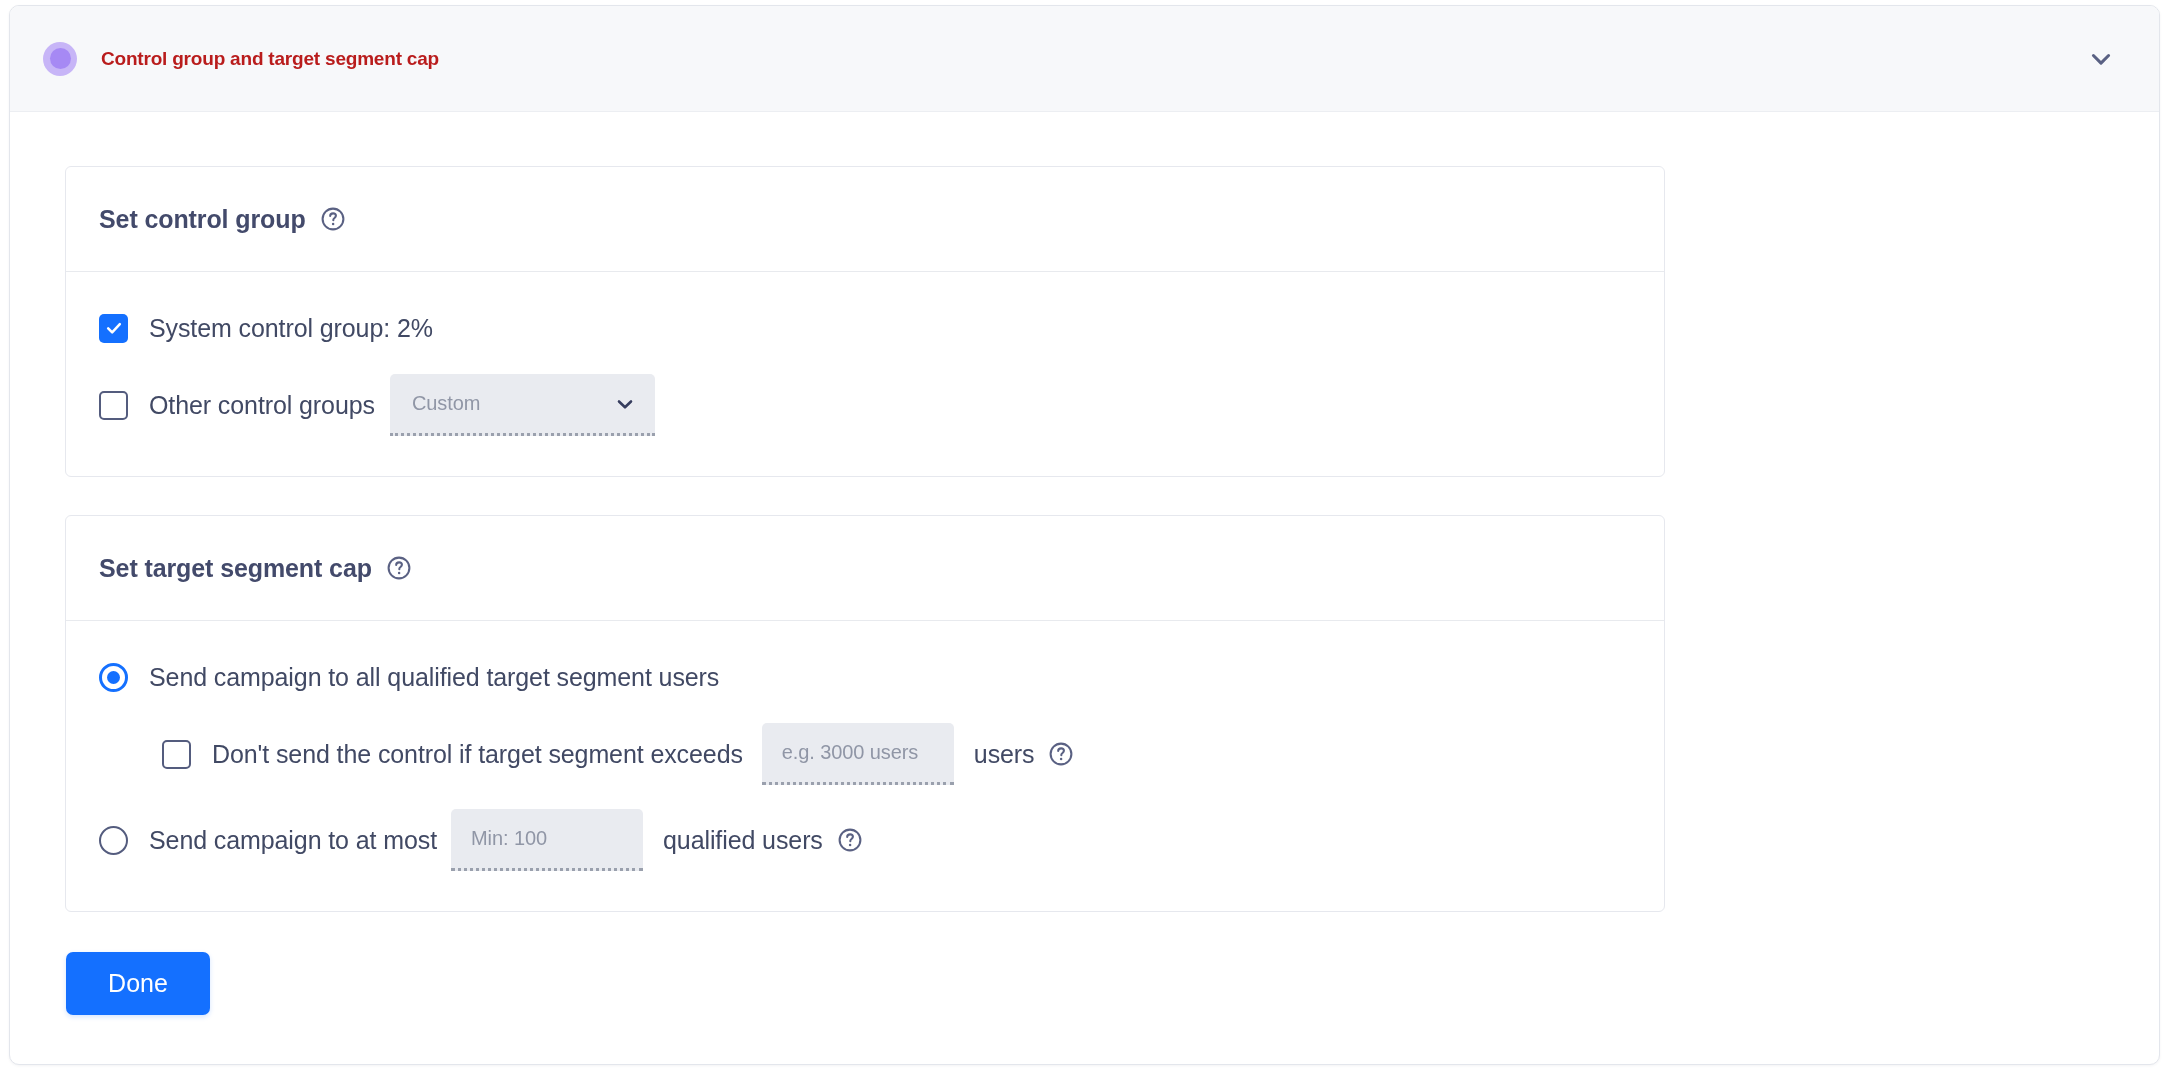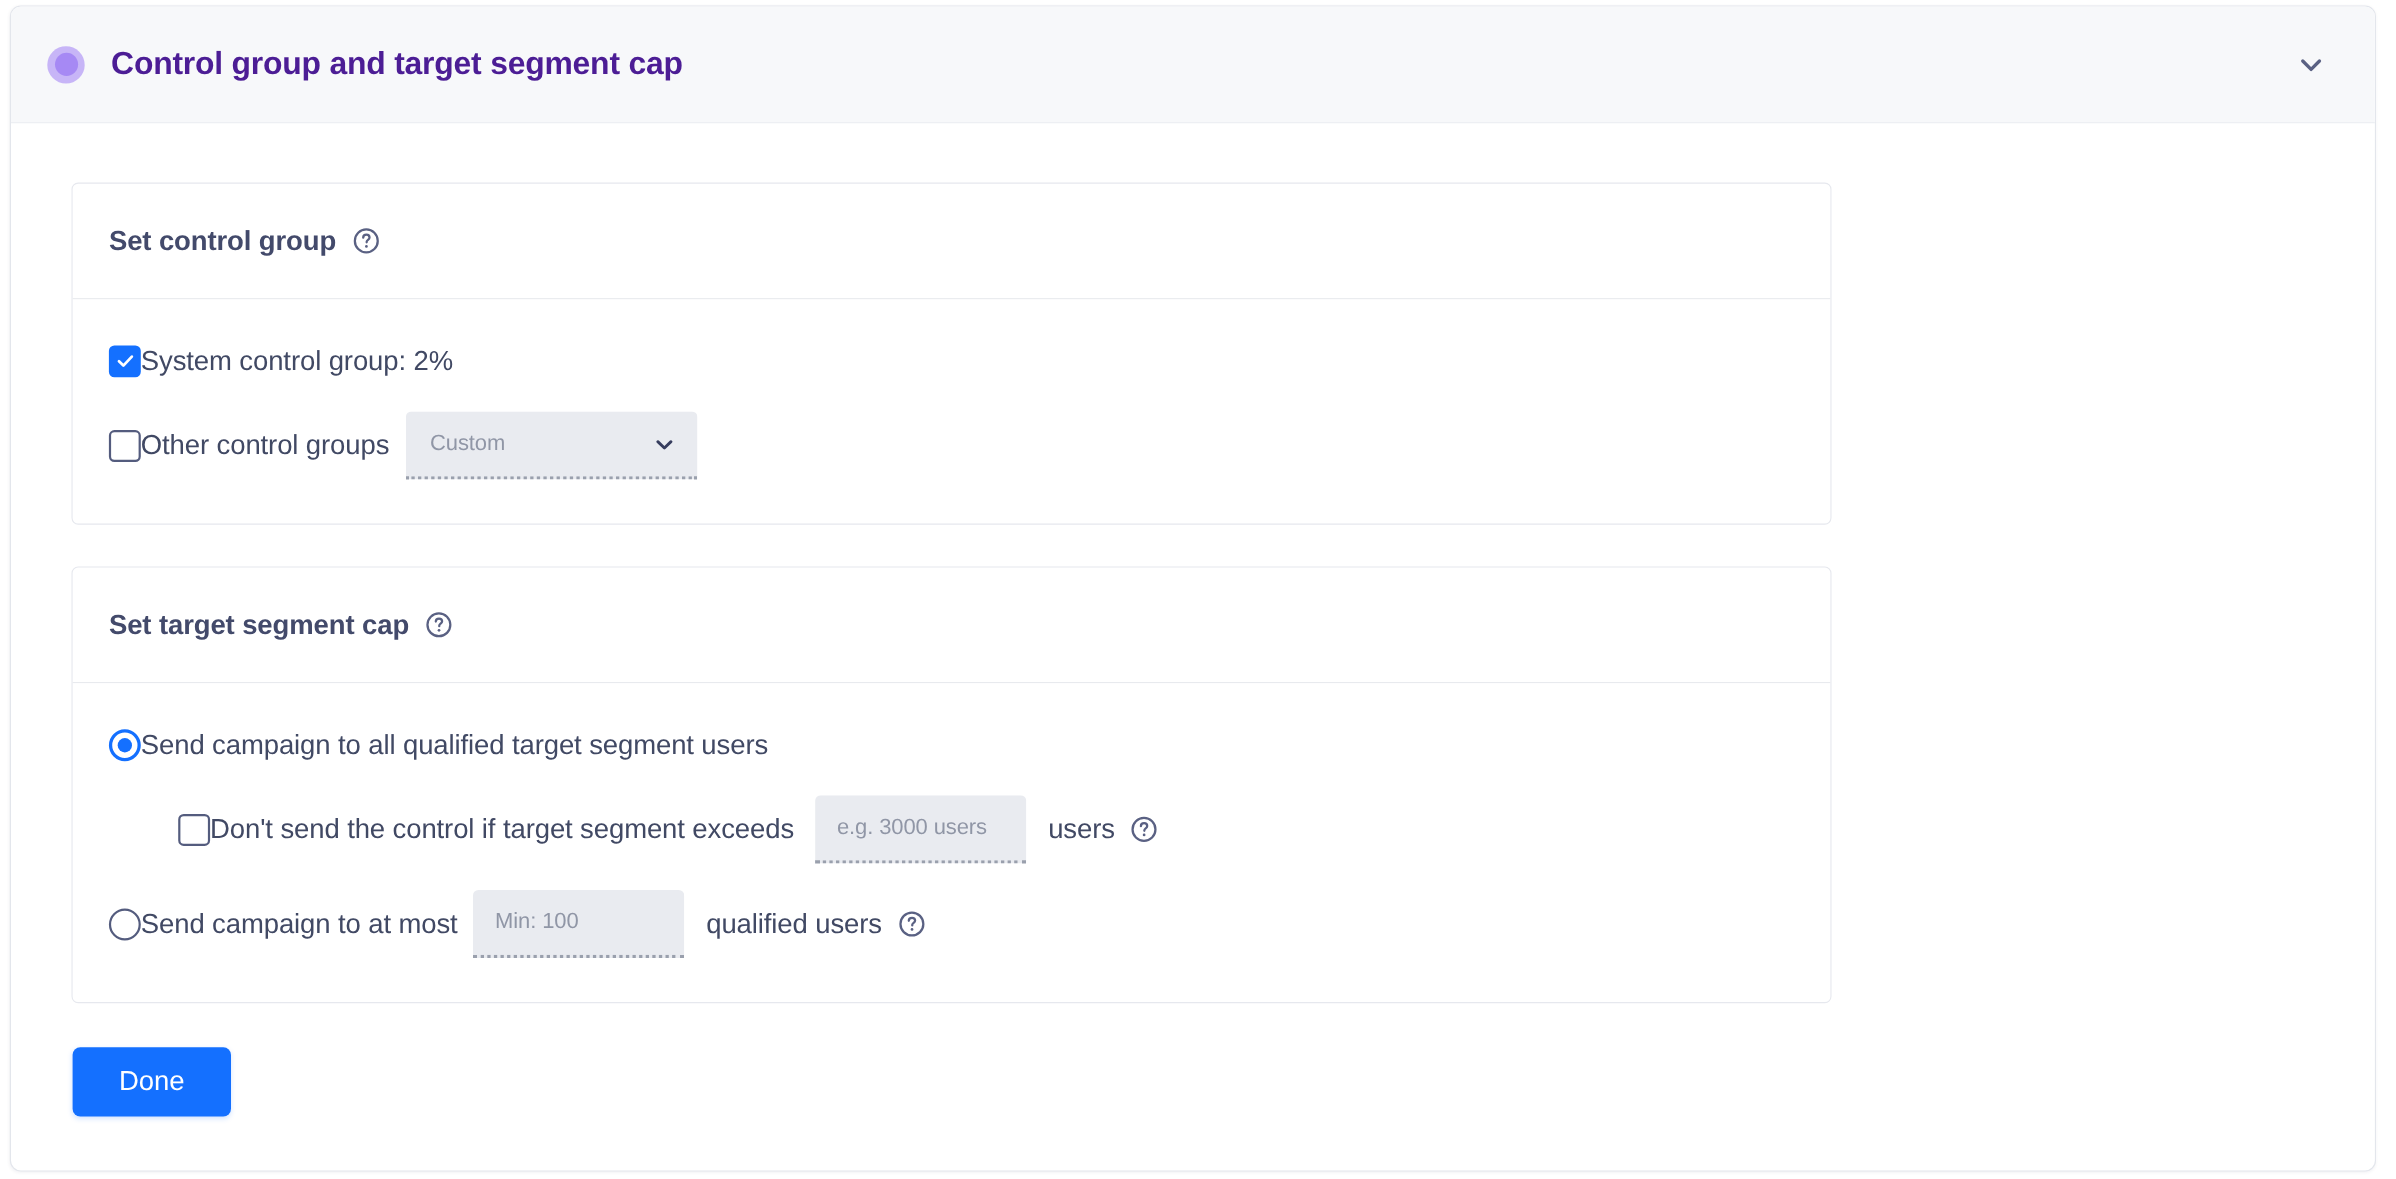--- a/index.html
+++ b/index.html
@@ -50,23 +50,23 @@
     flex: 0 0 auto;
   }
   .header-badge-inner {
     width: 21px;
     height: 21px;
     border-radius: 50%;
     background: #a689f4;
   }
   .panel-title {
     margin-left: 24px;
-    font-size: 29px;
+    font-size: 19px;
     font-weight: bold;
-    color: #4c1d95;
+    color: #b91c1c;
     letter-spacing: -0.2px;
     white-space: nowrap;
   }
   .header-spacer { flex: 1 1 auto; }
   .chevron-btn {
     width: 40px;
     height: 40px;
     display: flex;
     align-items: center;
     justify-content: center;
@@ -165,20 +165,21 @@
     background: #ffffff;
   }
   .radio-dot {
     width: 13px;
     height: 13px;
     border-radius: 50%;
     background: #1470ff;
   }
 
   .opt-label {
+    margin-left: 21px;
     font-size: 25px;
     color: #414964;
     white-space: nowrap;
     letter-spacing: -0.1px;
   }
   .trailing-label {
     margin-left: 20px;
     font-size: 25px;
     color: #414964;
     white-space: nowrap;

